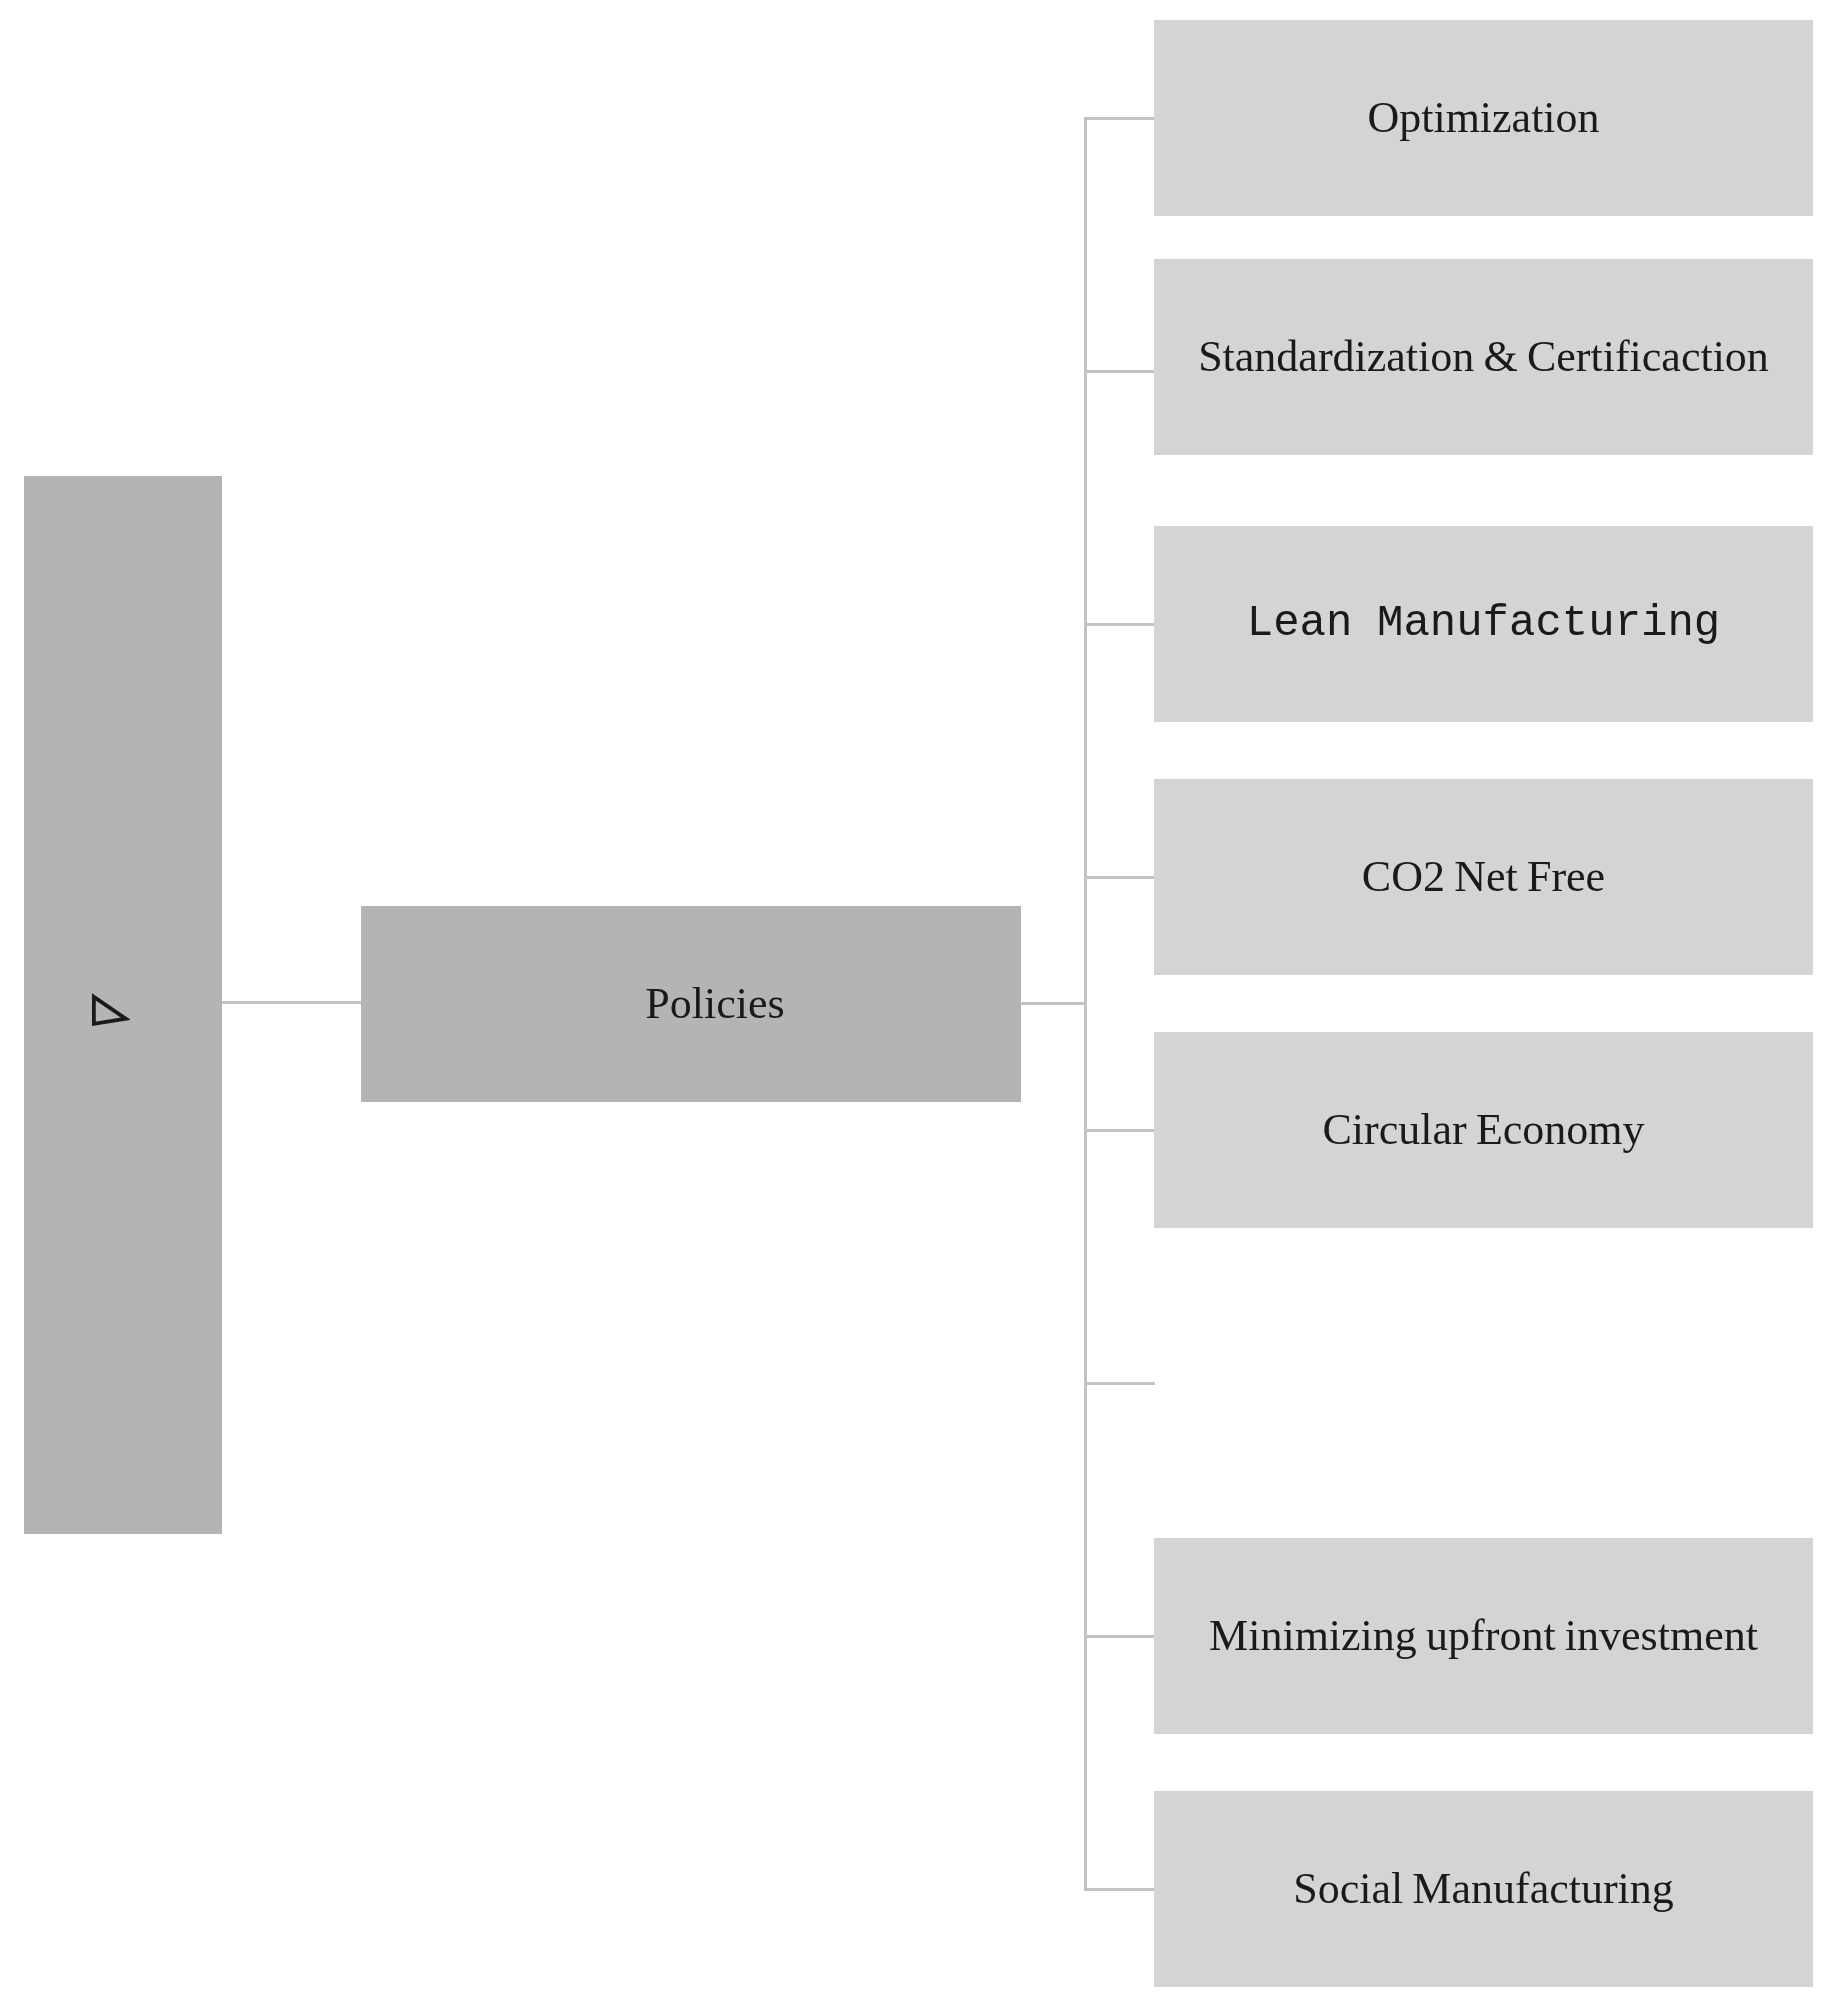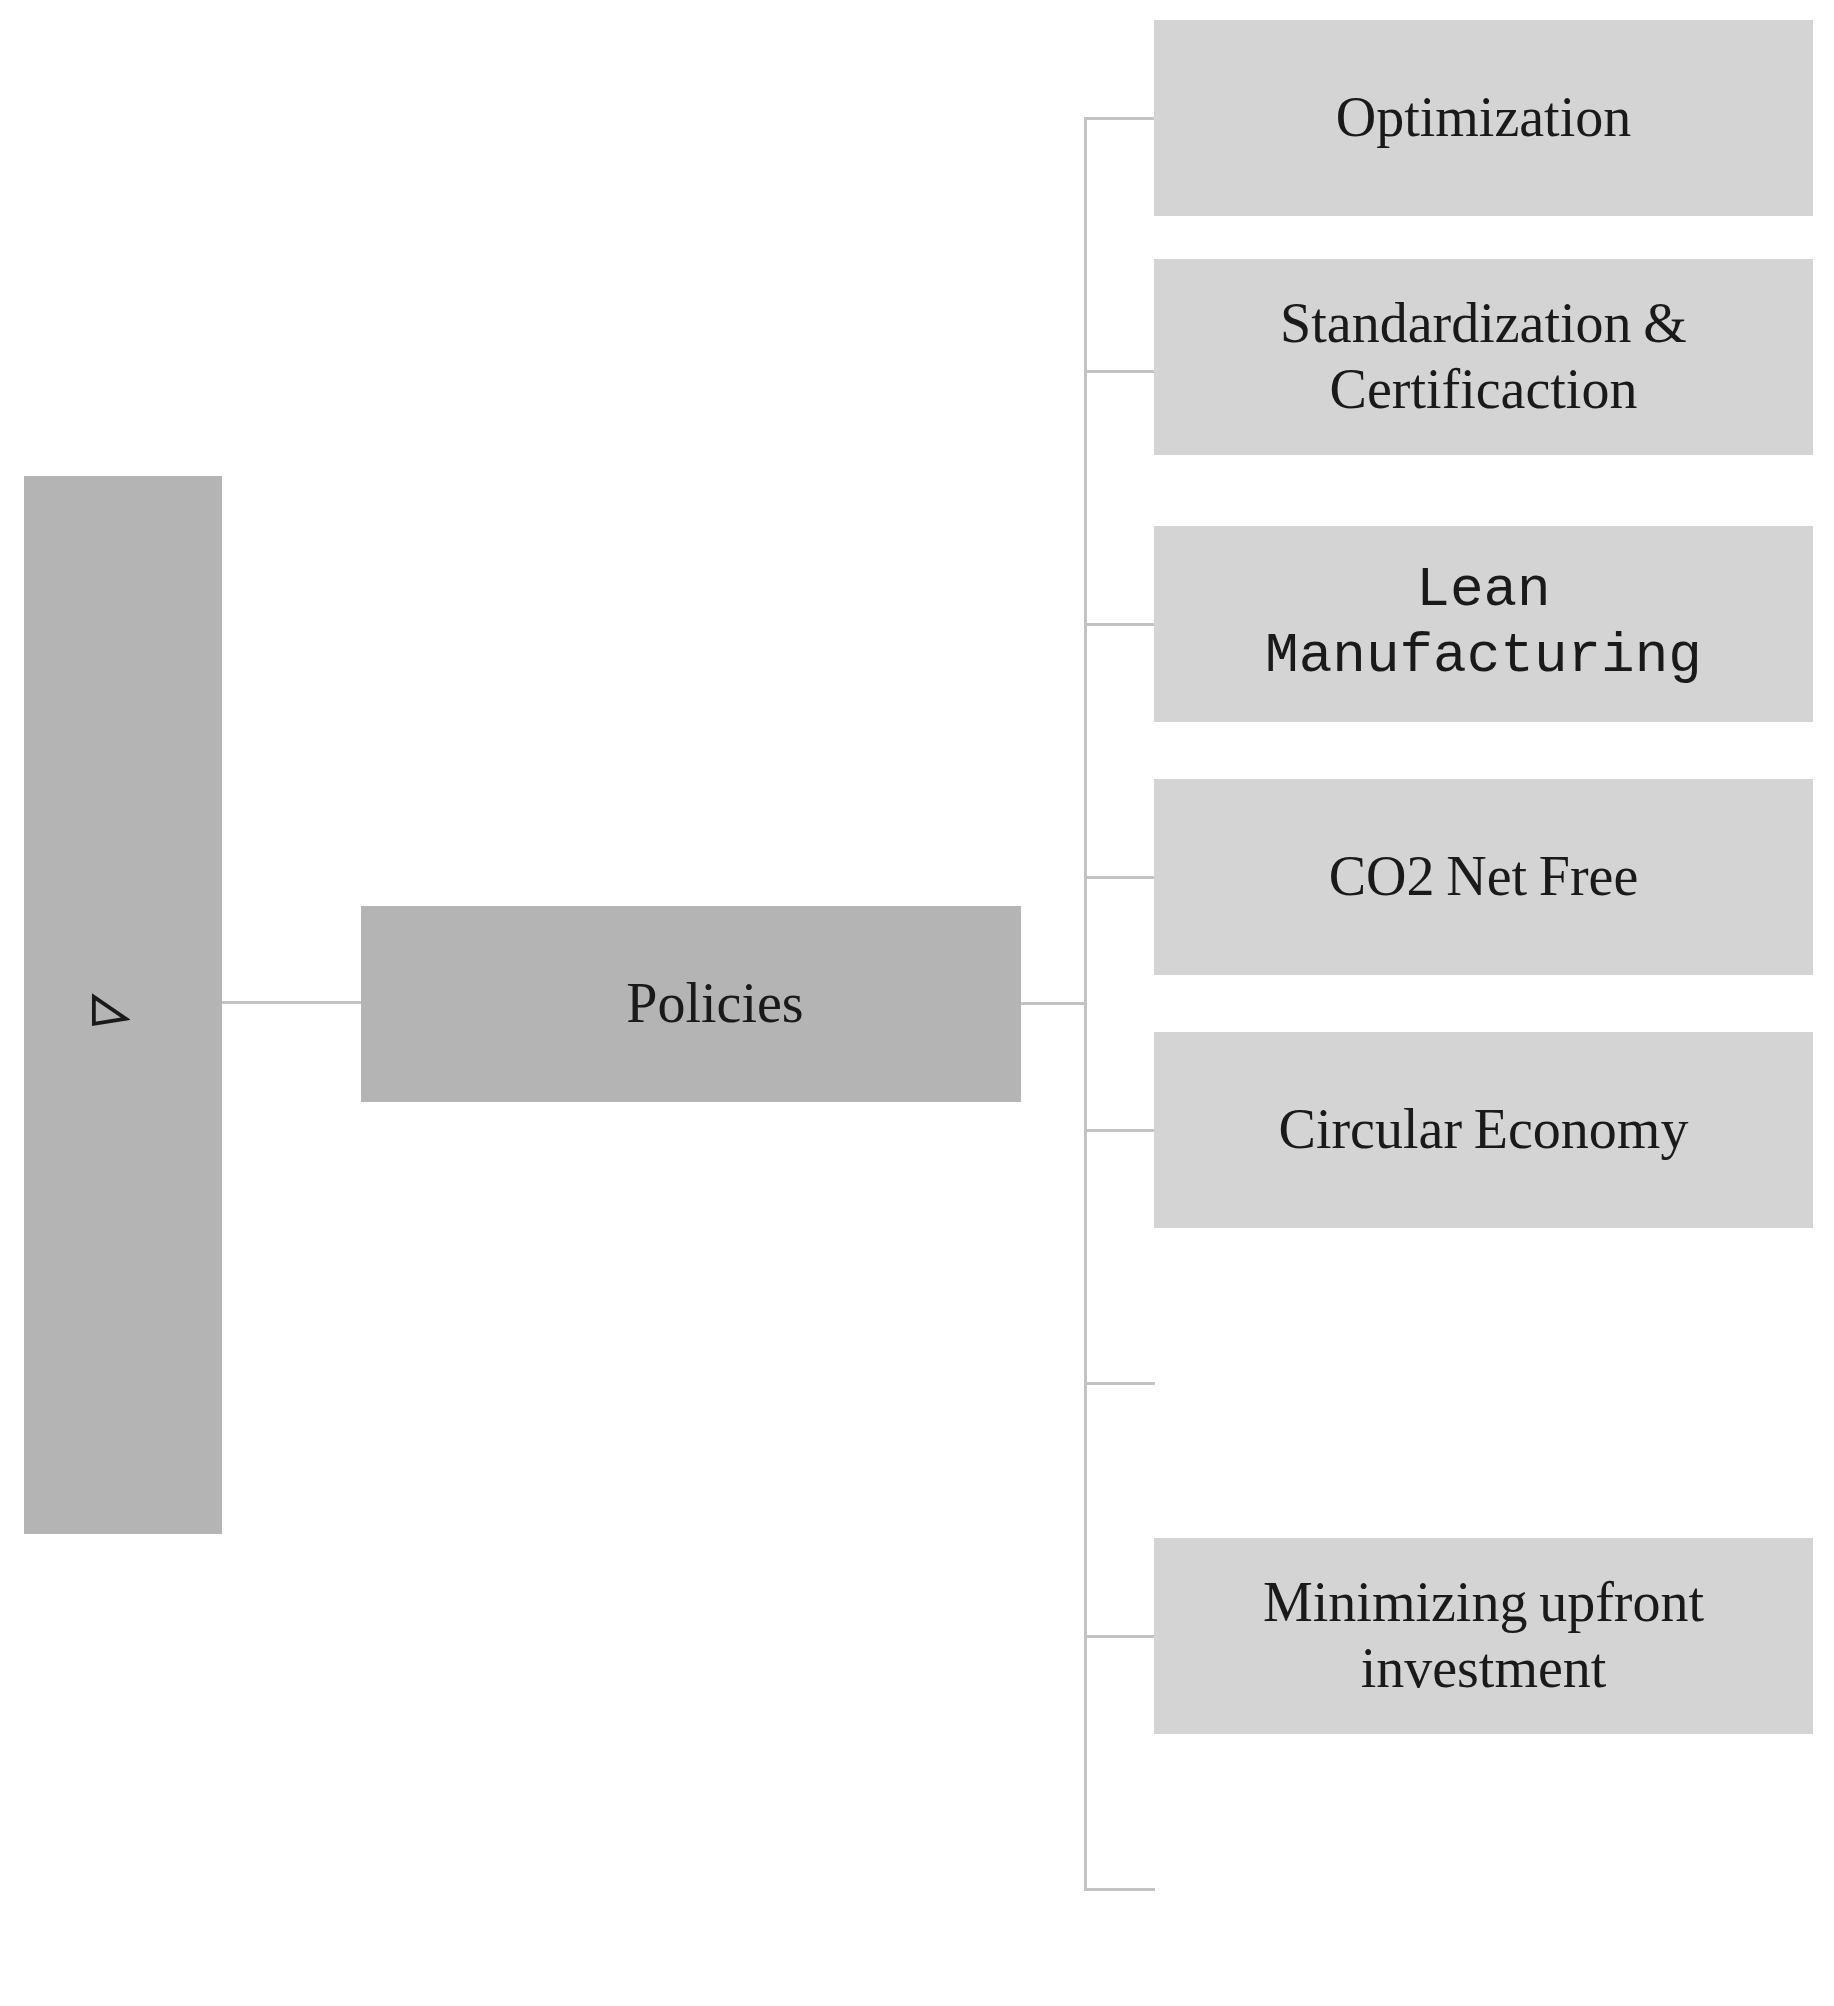--- a/index.html
+++ b/index.html
@@ -21,21 +21,21 @@
   .node {
     position: absolute;
     display: flex;
     align-items: center;
     justify-content: center;
     text-align: center;
     box-sizing: border-box;
     padding-left: 48px;
   }
   .node .label {
-    font-size: 56px;
+    font-size: 44px;
     line-height: 1.17;
     word-spacing: -0.04em;
     letter-spacing: 0;
   }
   .root-box {
     left: 23.6px; top: 476px;
     width: 198px; height: 1058px;
     background: var(--parent-fill, #b4b4b4);
   }
   .policies-box {
@@ -104,15 +104,18 @@
   </div>
   <div class="node child-box" style="top: 779px;">
     <span class="label">CO2 Net Free</span>
   </div>
   <div class="node child-box" style="top: 1032px;">
     <span class="label">Circular Economy</span>
   </div>
   <div class="node child-box" style="top: 1538px;">
     <span class="label">Minimizing upfront investment</span>
   </div>
+  <div class="node child-box" style="top: 1791px;">
+    <span class="label">Social Manufacturing</span>
+  </div>
 
 </div>
 
 
 </body></html>

